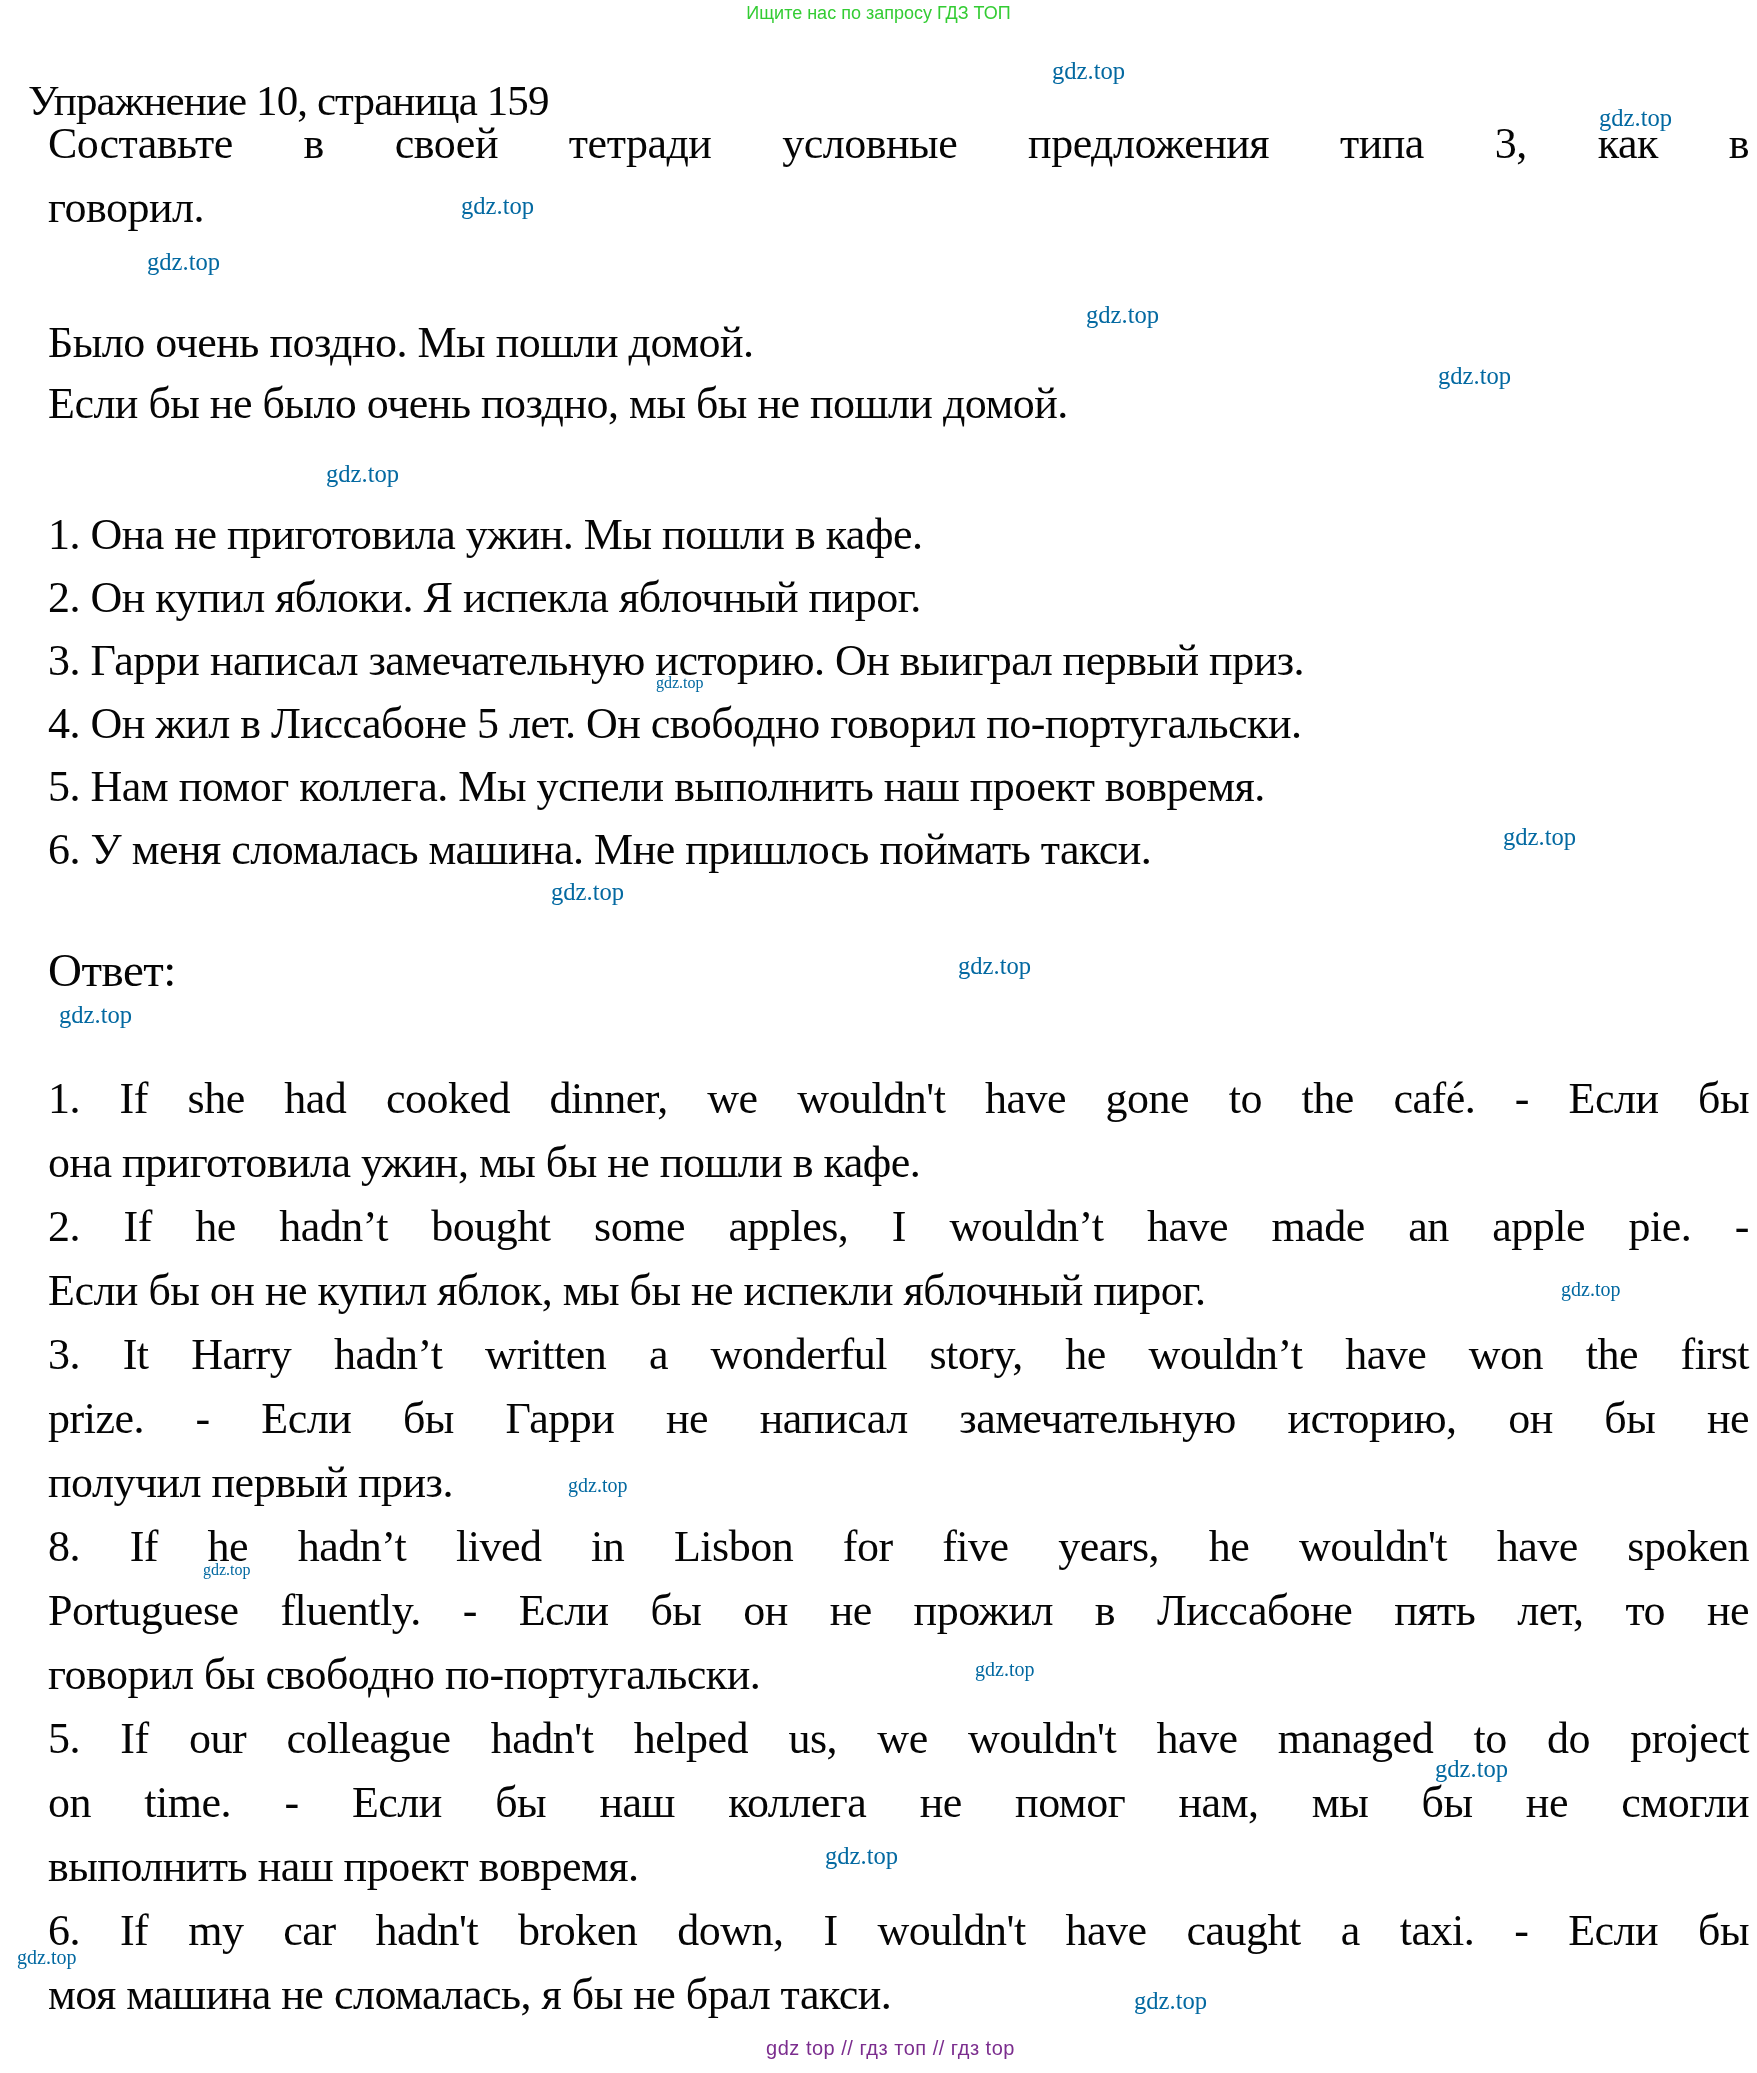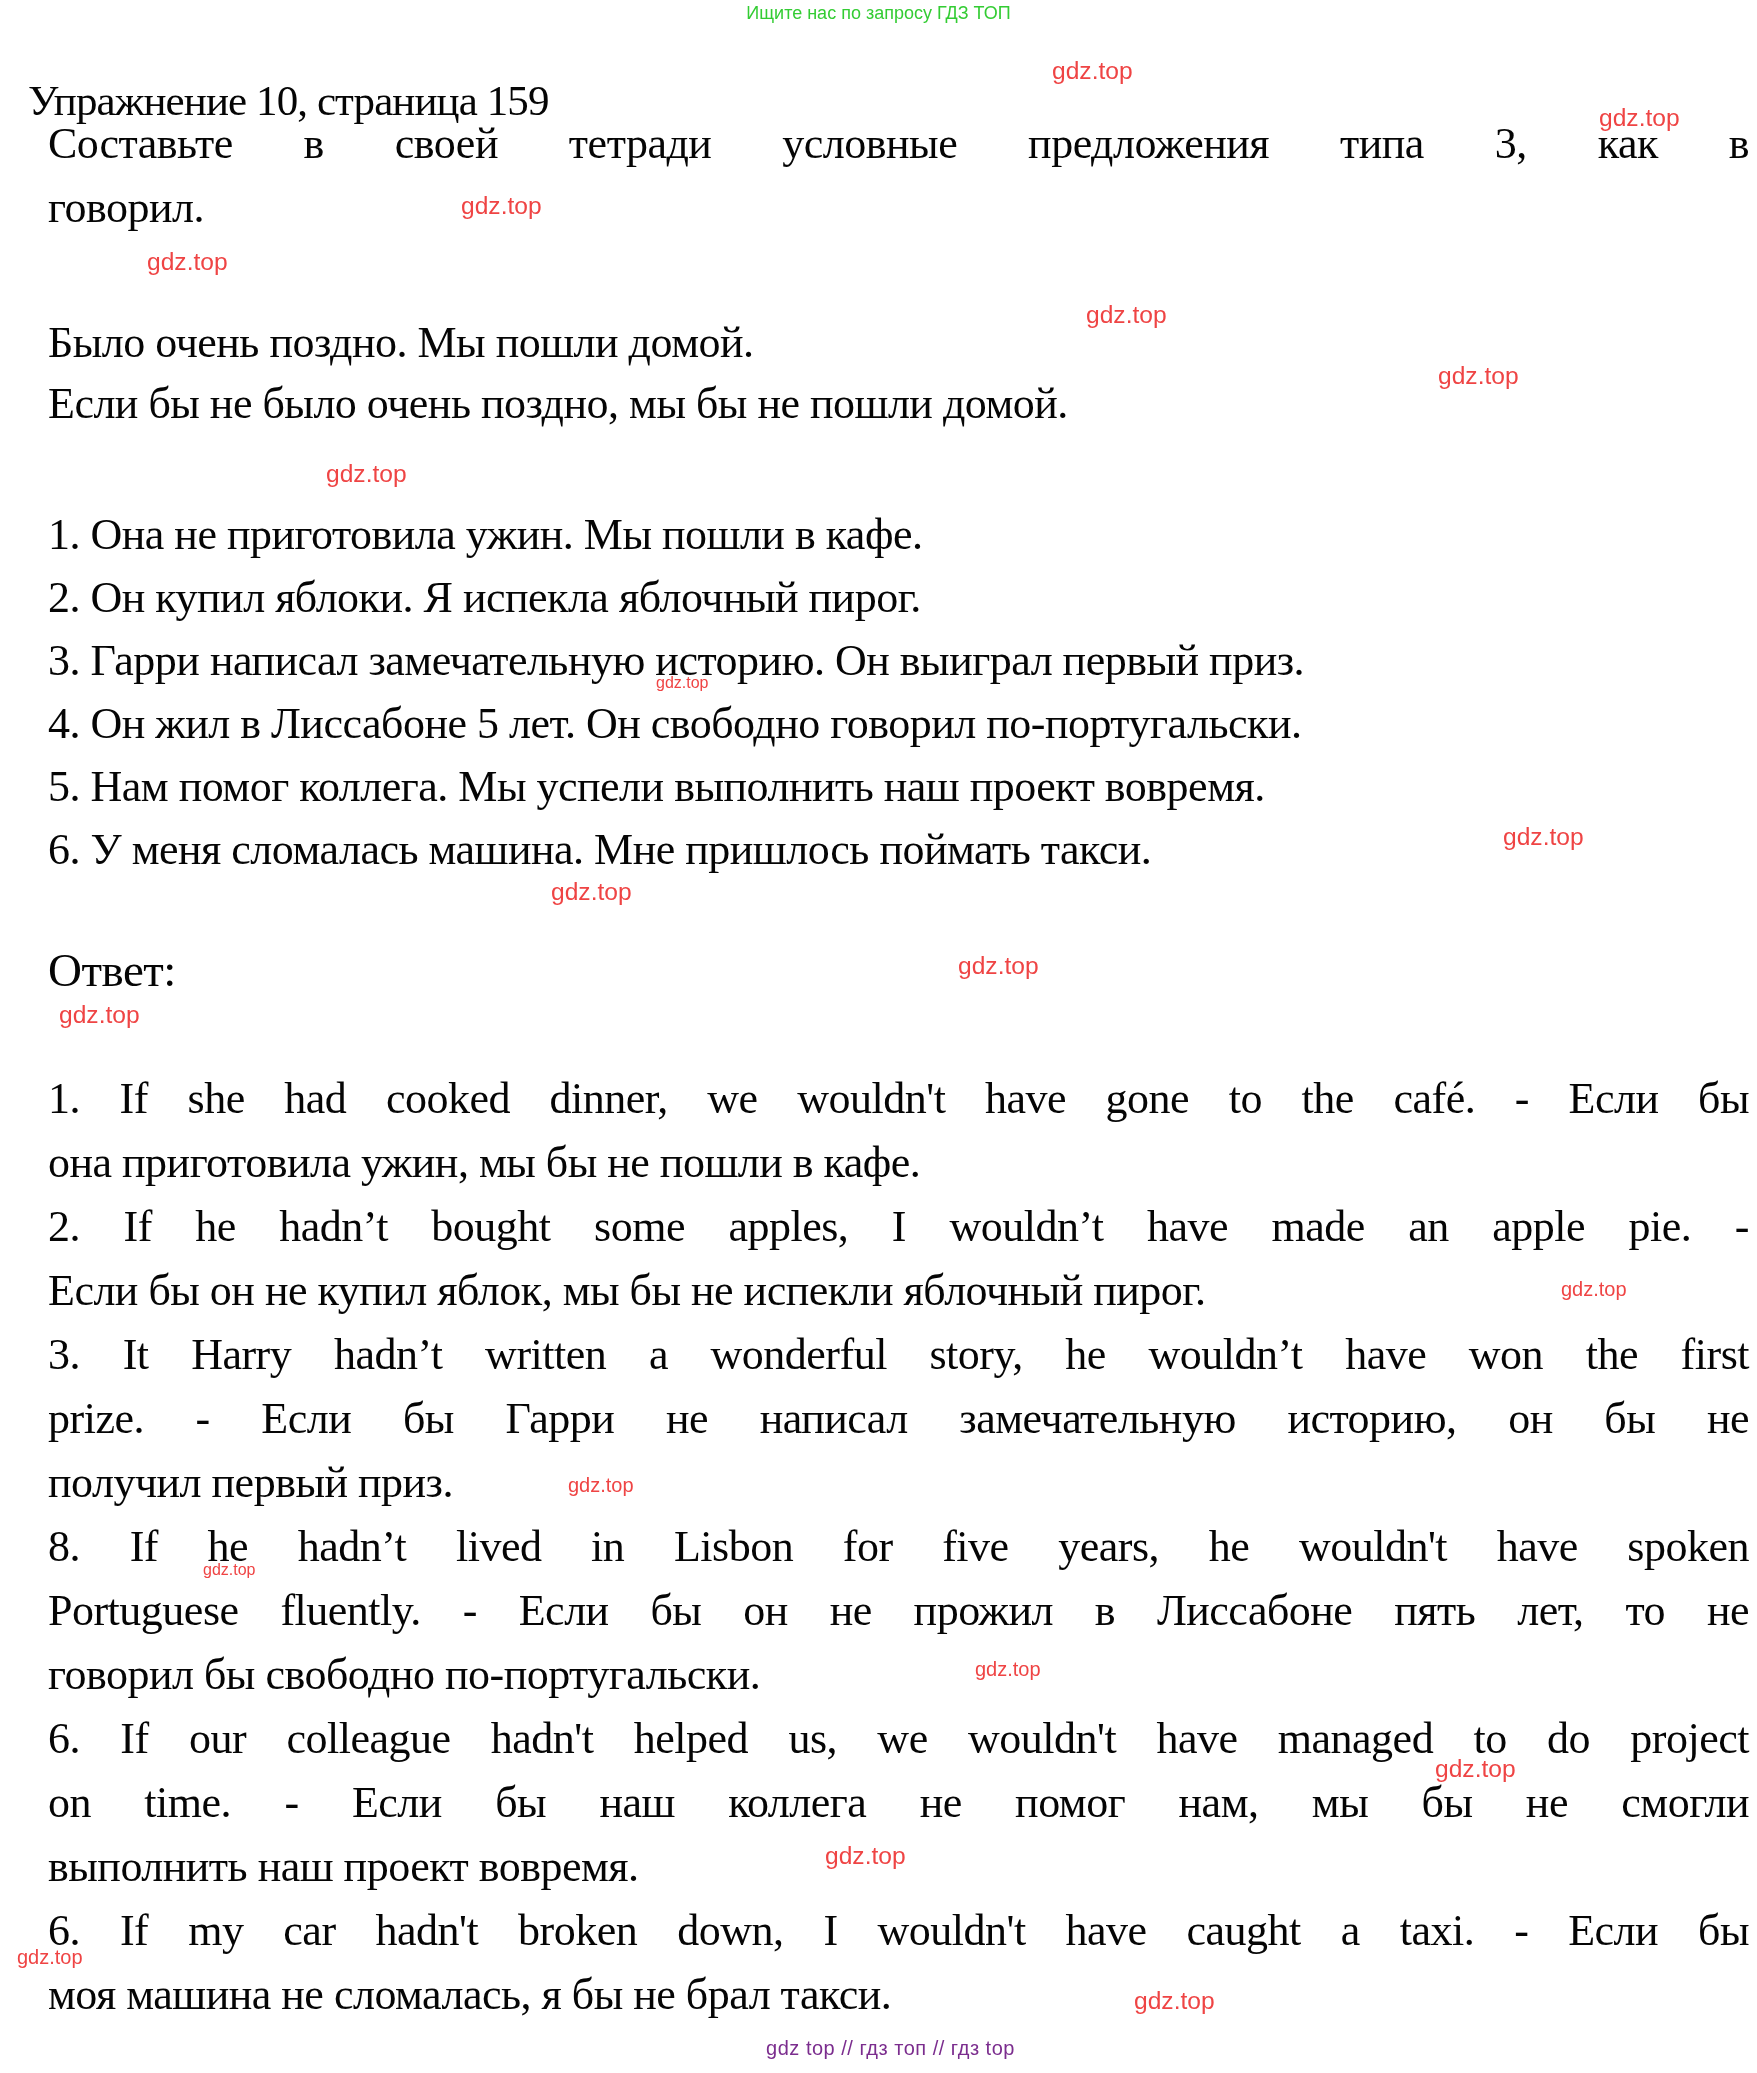--- a/index.html
+++ b/index.html
@@ -29,22 +29,22 @@
   }
   .intro   { top:112px;  line-height:64px; }
   .example { top:312px;  line-height:61px; }
   .tasks   { top:503px;  line-height:63px; }
   .ans-label { top:943px; font-size:47px; }
   .answers { top:1067px; line-height:64px; }
   .line { display:block; }
   .just { text-align:justify; text-align-last:justify; }
   .wm {
     position:absolute;
-    font-family:Liberation Sans, sans-serif;
-    color:#ef4444; white-space:nowrap;
+    font-family:Liberation Serif, serif;
+    color:#0369a1; white-space:nowrap;
   }
   .wm.lg { font-size:24.6px; }
   .wm.md { font-size:20px; }
   .wm.sm { font-size:16px; }
   .footer {
     position:absolute; top:2037px; left:12px; width:100%;
     text-align:center;
     font-family:"Liberation Sans","DejaVu Sans",sans-serif;
     font-size:20px; color:#7b2d8e; letter-spacing:0.5px;
   }
@@ -83,21 +83,21 @@
     <span class="line just">1. If she had cooked dinner, we wouldn't have gone to the café. - Если бы</span>
     <span class="line">она приготовила ужин, мы бы не пошли в кафе.</span>
     <span class="line just">2. If he hadn’t bought some apples, I wouldn’t have made an apple pie. -</span>
     <span class="line">Если бы он не купил яблок, мы бы не испекли яблочный пирог.</span>
     <span class="line just">3. It Harry hadn’t written a wonderful story, he wouldn’t have won the first</span>
     <span class="line just">prize. - Если бы Гарри не написал замечательную историю, он бы не</span>
     <span class="line">получил первый приз.</span>
     <span class="line just">8. If he hadn’t lived in Lisbon for five years, he wouldn't have spoken</span>
     <span class="line just">Portuguese fluently. - Если бы он не прожил в Лиссабоне пять лет, то не</span>
     <span class="line">говорил бы свободно по-португальски.</span>
-    <span class="line just">6. If our colleague hadn't helped us, we wouldn't have managed to do project</span>
+    <span class="line just">5. If our colleague hadn't helped us, we wouldn't have managed to do project</span>
     <span class="line just">on time. - Если бы наш коллега не помог нам, мы бы не смогли</span>
     <span class="line">выполнить наш проект вовремя.</span>
     <span class="line just">6. If my car hadn't broken down, I wouldn't have caught a taxi. - Если бы</span>
     <span class="line">моя машина не сломалась, я бы не брал такси.</span>
   </div>
 
   <span class="wm lg" style="left:1052px; top:57px;">gdz.top</span>
   <span class="wm lg" style="left:1599px; top:104px;">gdz.top</span>
   <span class="wm lg" style="left:461px;  top:192px;">gdz.top</span>
   <span class="wm lg" style="left:147px;  top:248px;">gdz.top</span>

